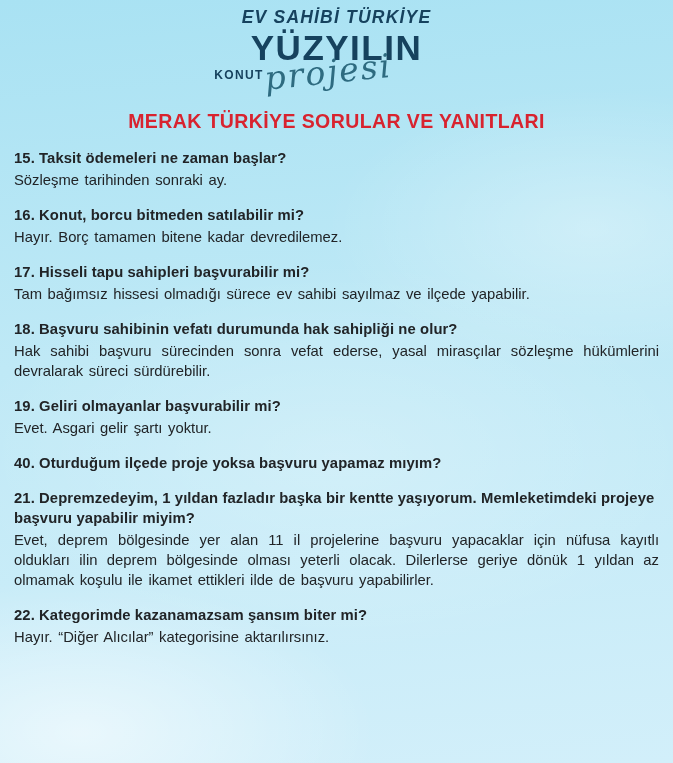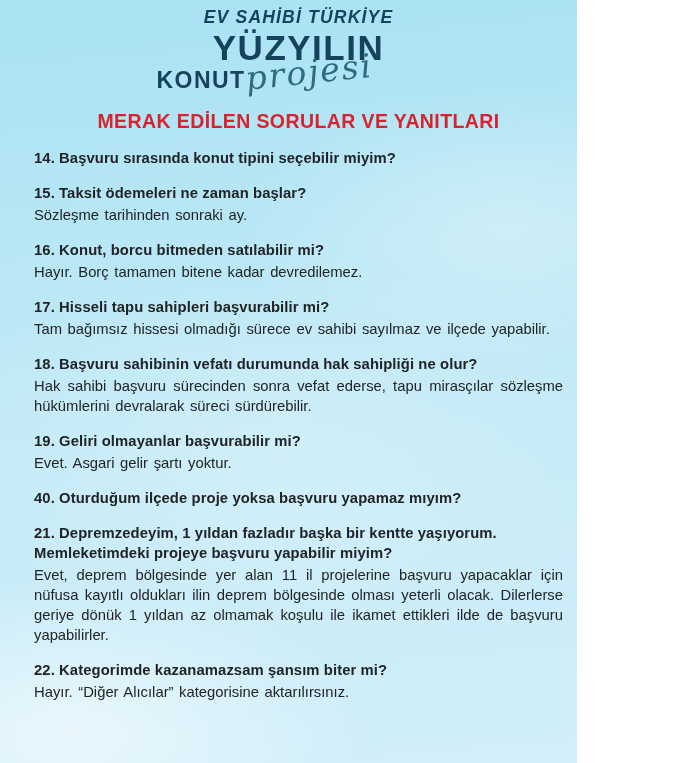--- a/index.html
+++ b/index.html
@@ -11,29 +11,28 @@
     --sky-bottom:#d2effa;
   }
   *{margin:0;padding:0;box-sizing:border-box;}
   html,body{width:673px;}
   body{
     font-family:"Liberation Sans","DejaVu Sans",sans-serif;
     -webkit-font-smoothing:antialiased;
   }
   .page{
     position:relative;
-    width:577px;
+    width:673px;
     height:763px;
     overflow:hidden;
     background:
       radial-gradient(ellipse 420px 220px at 12% 96%, rgba(255,255,255,.55), rgba(255,255,255,0) 70%),
       radial-gradient(ellipse 380px 200px at 88% 30%, rgba(255,255,255,.30), rgba(255,255,255,0) 70%),
       radial-gradient(ellipse 500px 260px at 50% 60%, rgba(255,255,255,.22), rgba(255,255,255,0) 75%),
       linear-gradient(175deg, var(--sky-top) 0%, #bfe9f6 45%, var(--sky-bottom) 100%);
-    padding-left: 20px;
   }
   
   .brand{
     padding-top:9px;
     text-align:center;
     line-height:1;
     color:var(--navy);
   }
   .brand-l1{
     font-style:italic;
@@ -48,21 +47,21 @@
     margin-top:3px;
   }
   .brand-l3{
     margin-top:1px;
     height:30px;
     white-space:nowrap;
   }
   .brand-konut{
     display:inline-block;
     font-weight:900;
-    font-size:23px;
+    font-size:12px;
     letter-spacing:1.4px;
     vertical-align:top;
     margin-top:3px;
     margin-left:-66px;
   }
   .brand-script{
     display:inline-block;
     font-family:"DejaVu Serif","Liberation Serif",serif;
     font-style:italic;
     font-weight:400;
@@ -109,46 +108,45 @@
 <body>
 
 <div class="page">
 
   <header class="brand">
     <div class="brand-l1">EV SAHİBİ TÜRKİYE</div>
     <div class="brand-l2">YÜZYILIN</div>
     <div class="brand-l3"><span class="brand-konut">KONUT</span><span class="brand-script">projesi</span></div>
   </header>
 
-  <h1 class="section-title">MERAK EDİLEN SORULAR VE YANITLARI</h1>
+  <h1 class="section-title">MERAK TÜRKİYE SORULAR VE YANITLARI</h1>
 
   <main class="faq">
 
     <article class="faq-item">
-      <h2 class="faq-q">14. Başvuru sırasında konut tipini seçebilir miyim?</h2>
     </article>
 
     <article class="faq-item">
       <h2 class="faq-q">15. Taksit ödemeleri ne zaman başlar?</h2>
       <p class="faq-a">Sözleşme tarihinden sonraki ay.</p>
     </article>
 
     <article class="faq-item">
       <h2 class="faq-q">16. Konut, borcu bitmeden satılabilir mi?</h2>
       <p class="faq-a">Hayır. Borç tamamen bitene kadar devredilemez.</p>
     </article>
 
     <article class="faq-item">
       <h2 class="faq-q">17. Hisseli tapu sahipleri başvurabilir mi?</h2>
       <p class="faq-a">Tam bağımsız hissesi olmadığı sürece ev sahibi sayılmaz ve ilçede yapabilir.</p>
     </article>
 
     <article class="faq-item">
       <h2 class="faq-q">18. Başvuru sahibinin vefatı durumunda hak sahipliği ne olur?</h2>
-      <p class="faq-a">Hak sahibi başvuru sürecinden sonra vefat ederse, tapu mirasçılar sözleşme hükümlerini devralarak süreci sürdürebilir.</p>
+      <p class="faq-a">Hak sahibi başvuru sürecinden sonra vefat ederse, yasal mirasçılar sözleşme hükümlerini devralarak süreci sürdürebilir.</p>
     </article>
 
     <article class="faq-item">
       <h2 class="faq-q">19. Geliri olmayanlar başvurabilir mi?</h2>
       <p class="faq-a">Evet. Asgari gelir şartı yoktur.</p>
     </article>
 
     <article class="faq-item">
       <h2 class="faq-q">40. Oturduğum ilçede proje yoksa başvuru yapamaz mıyım?</h2>
     </article>

